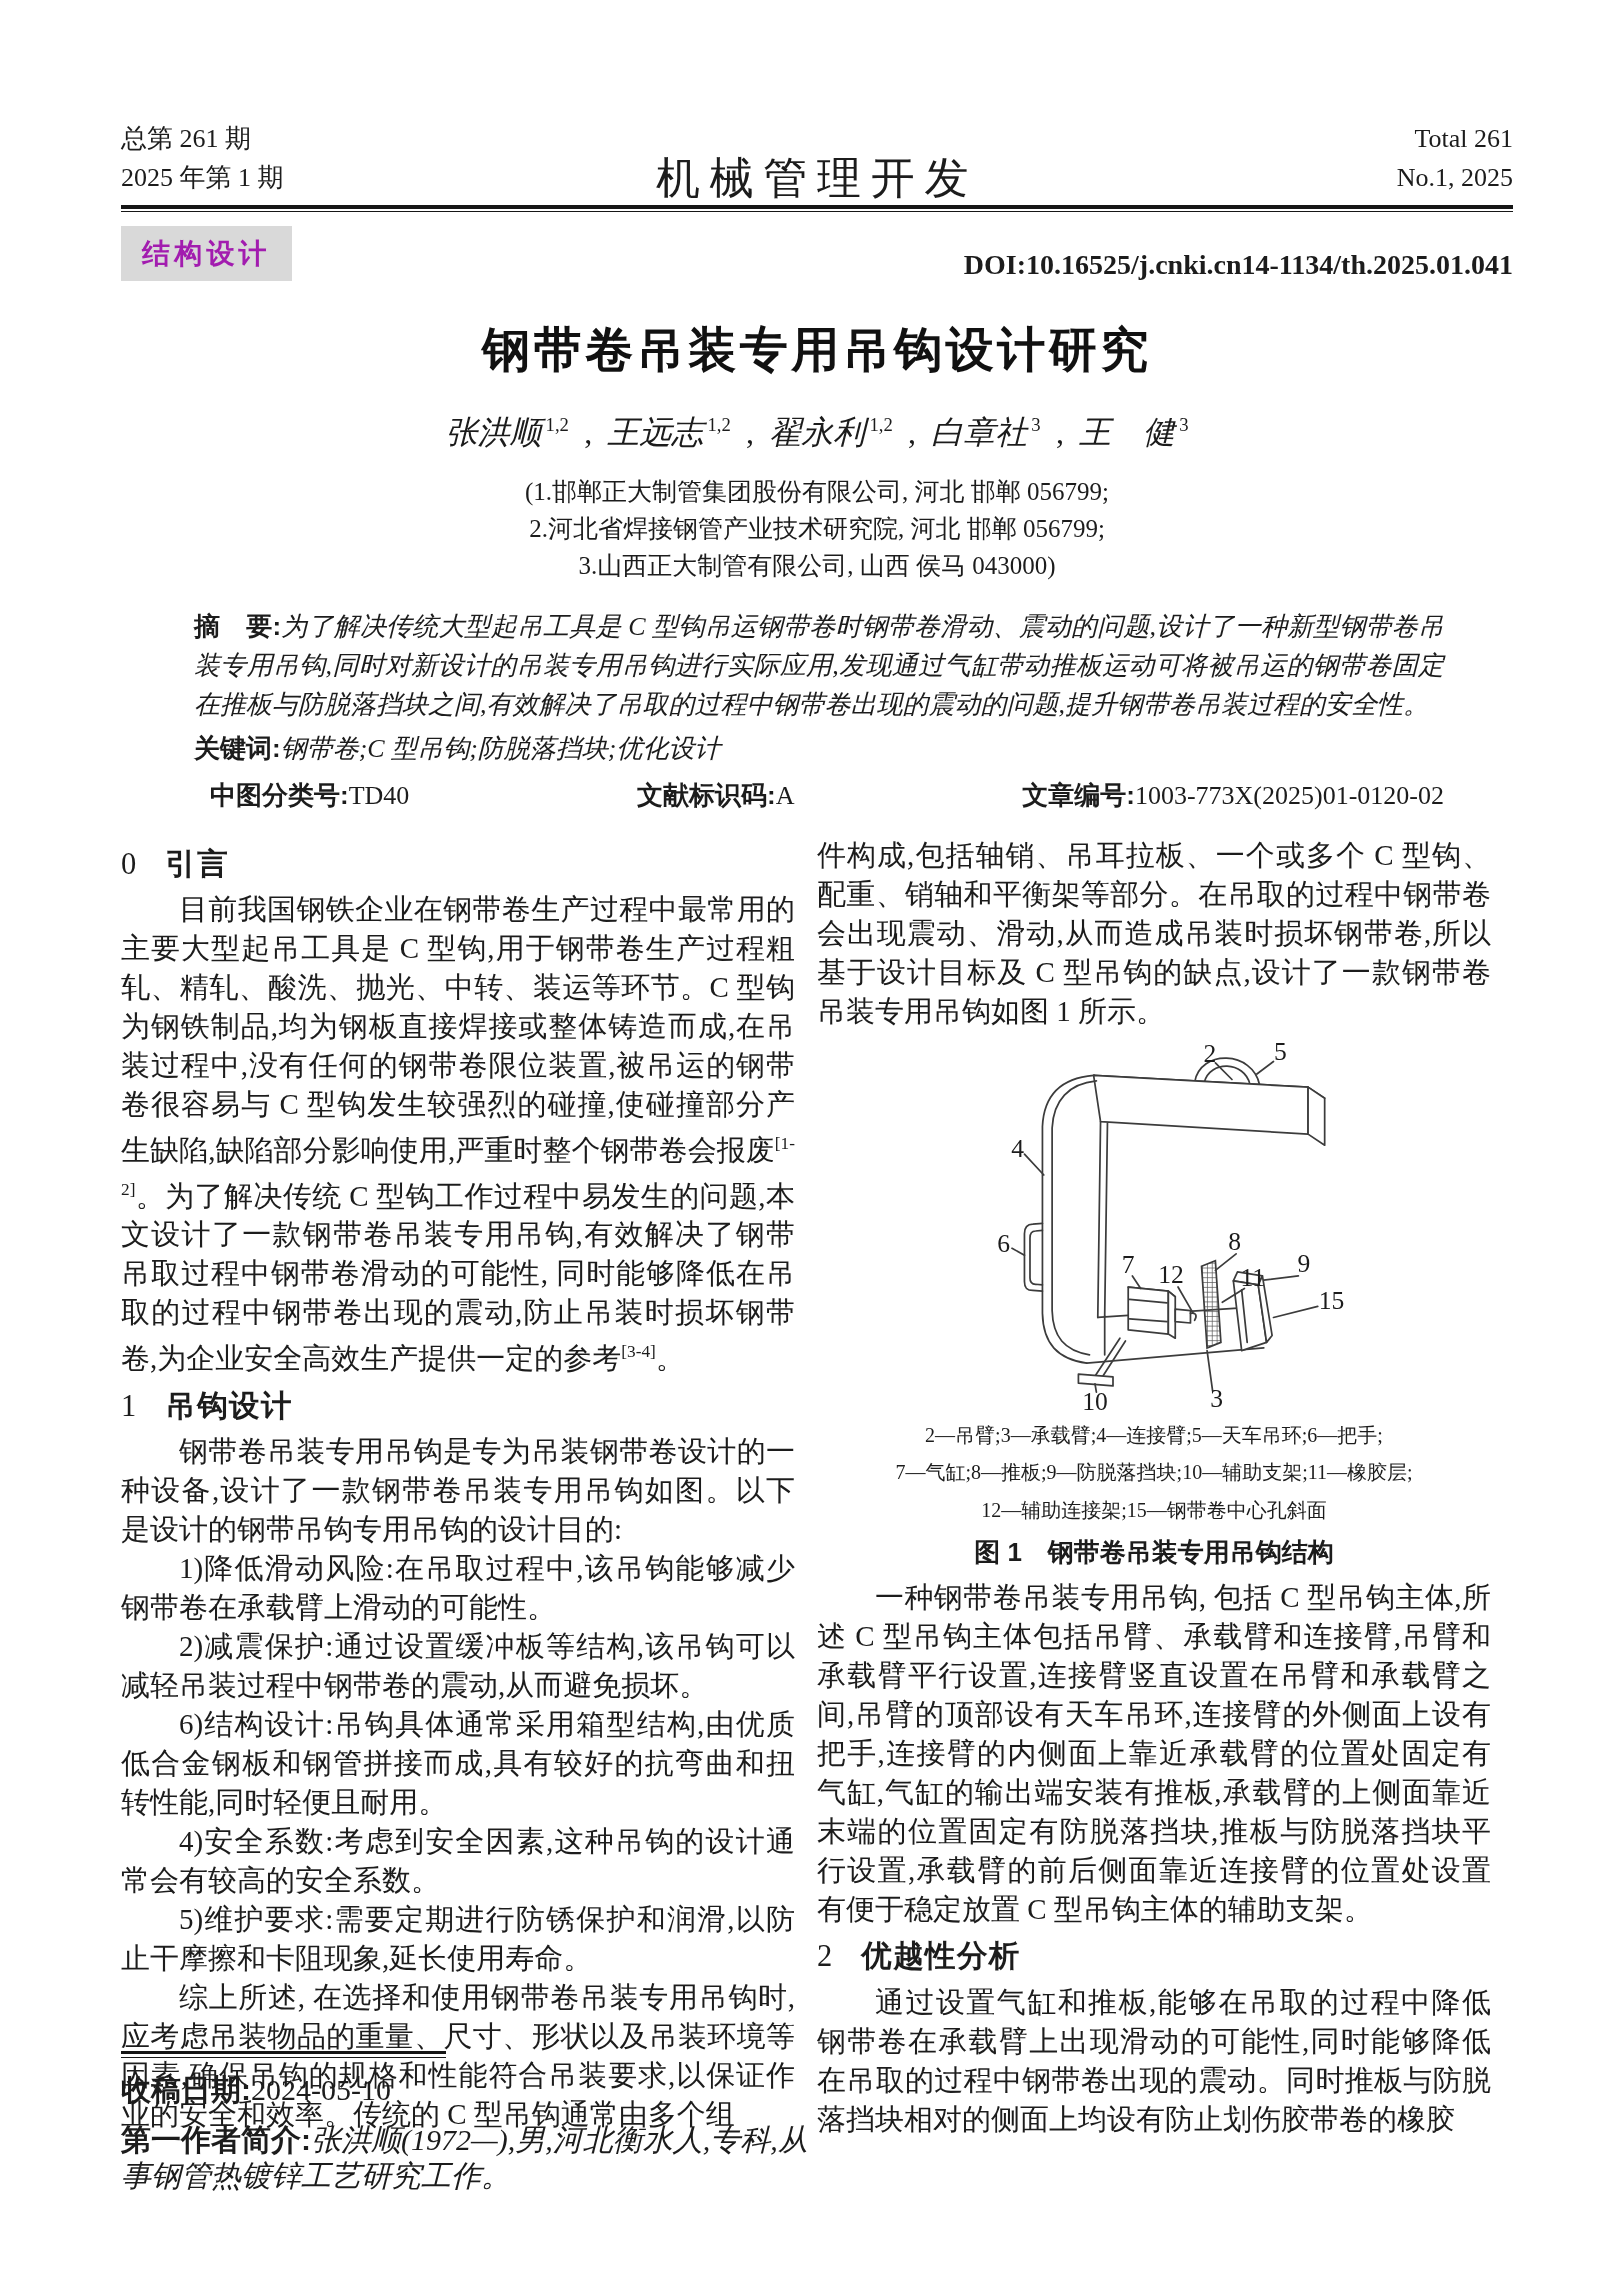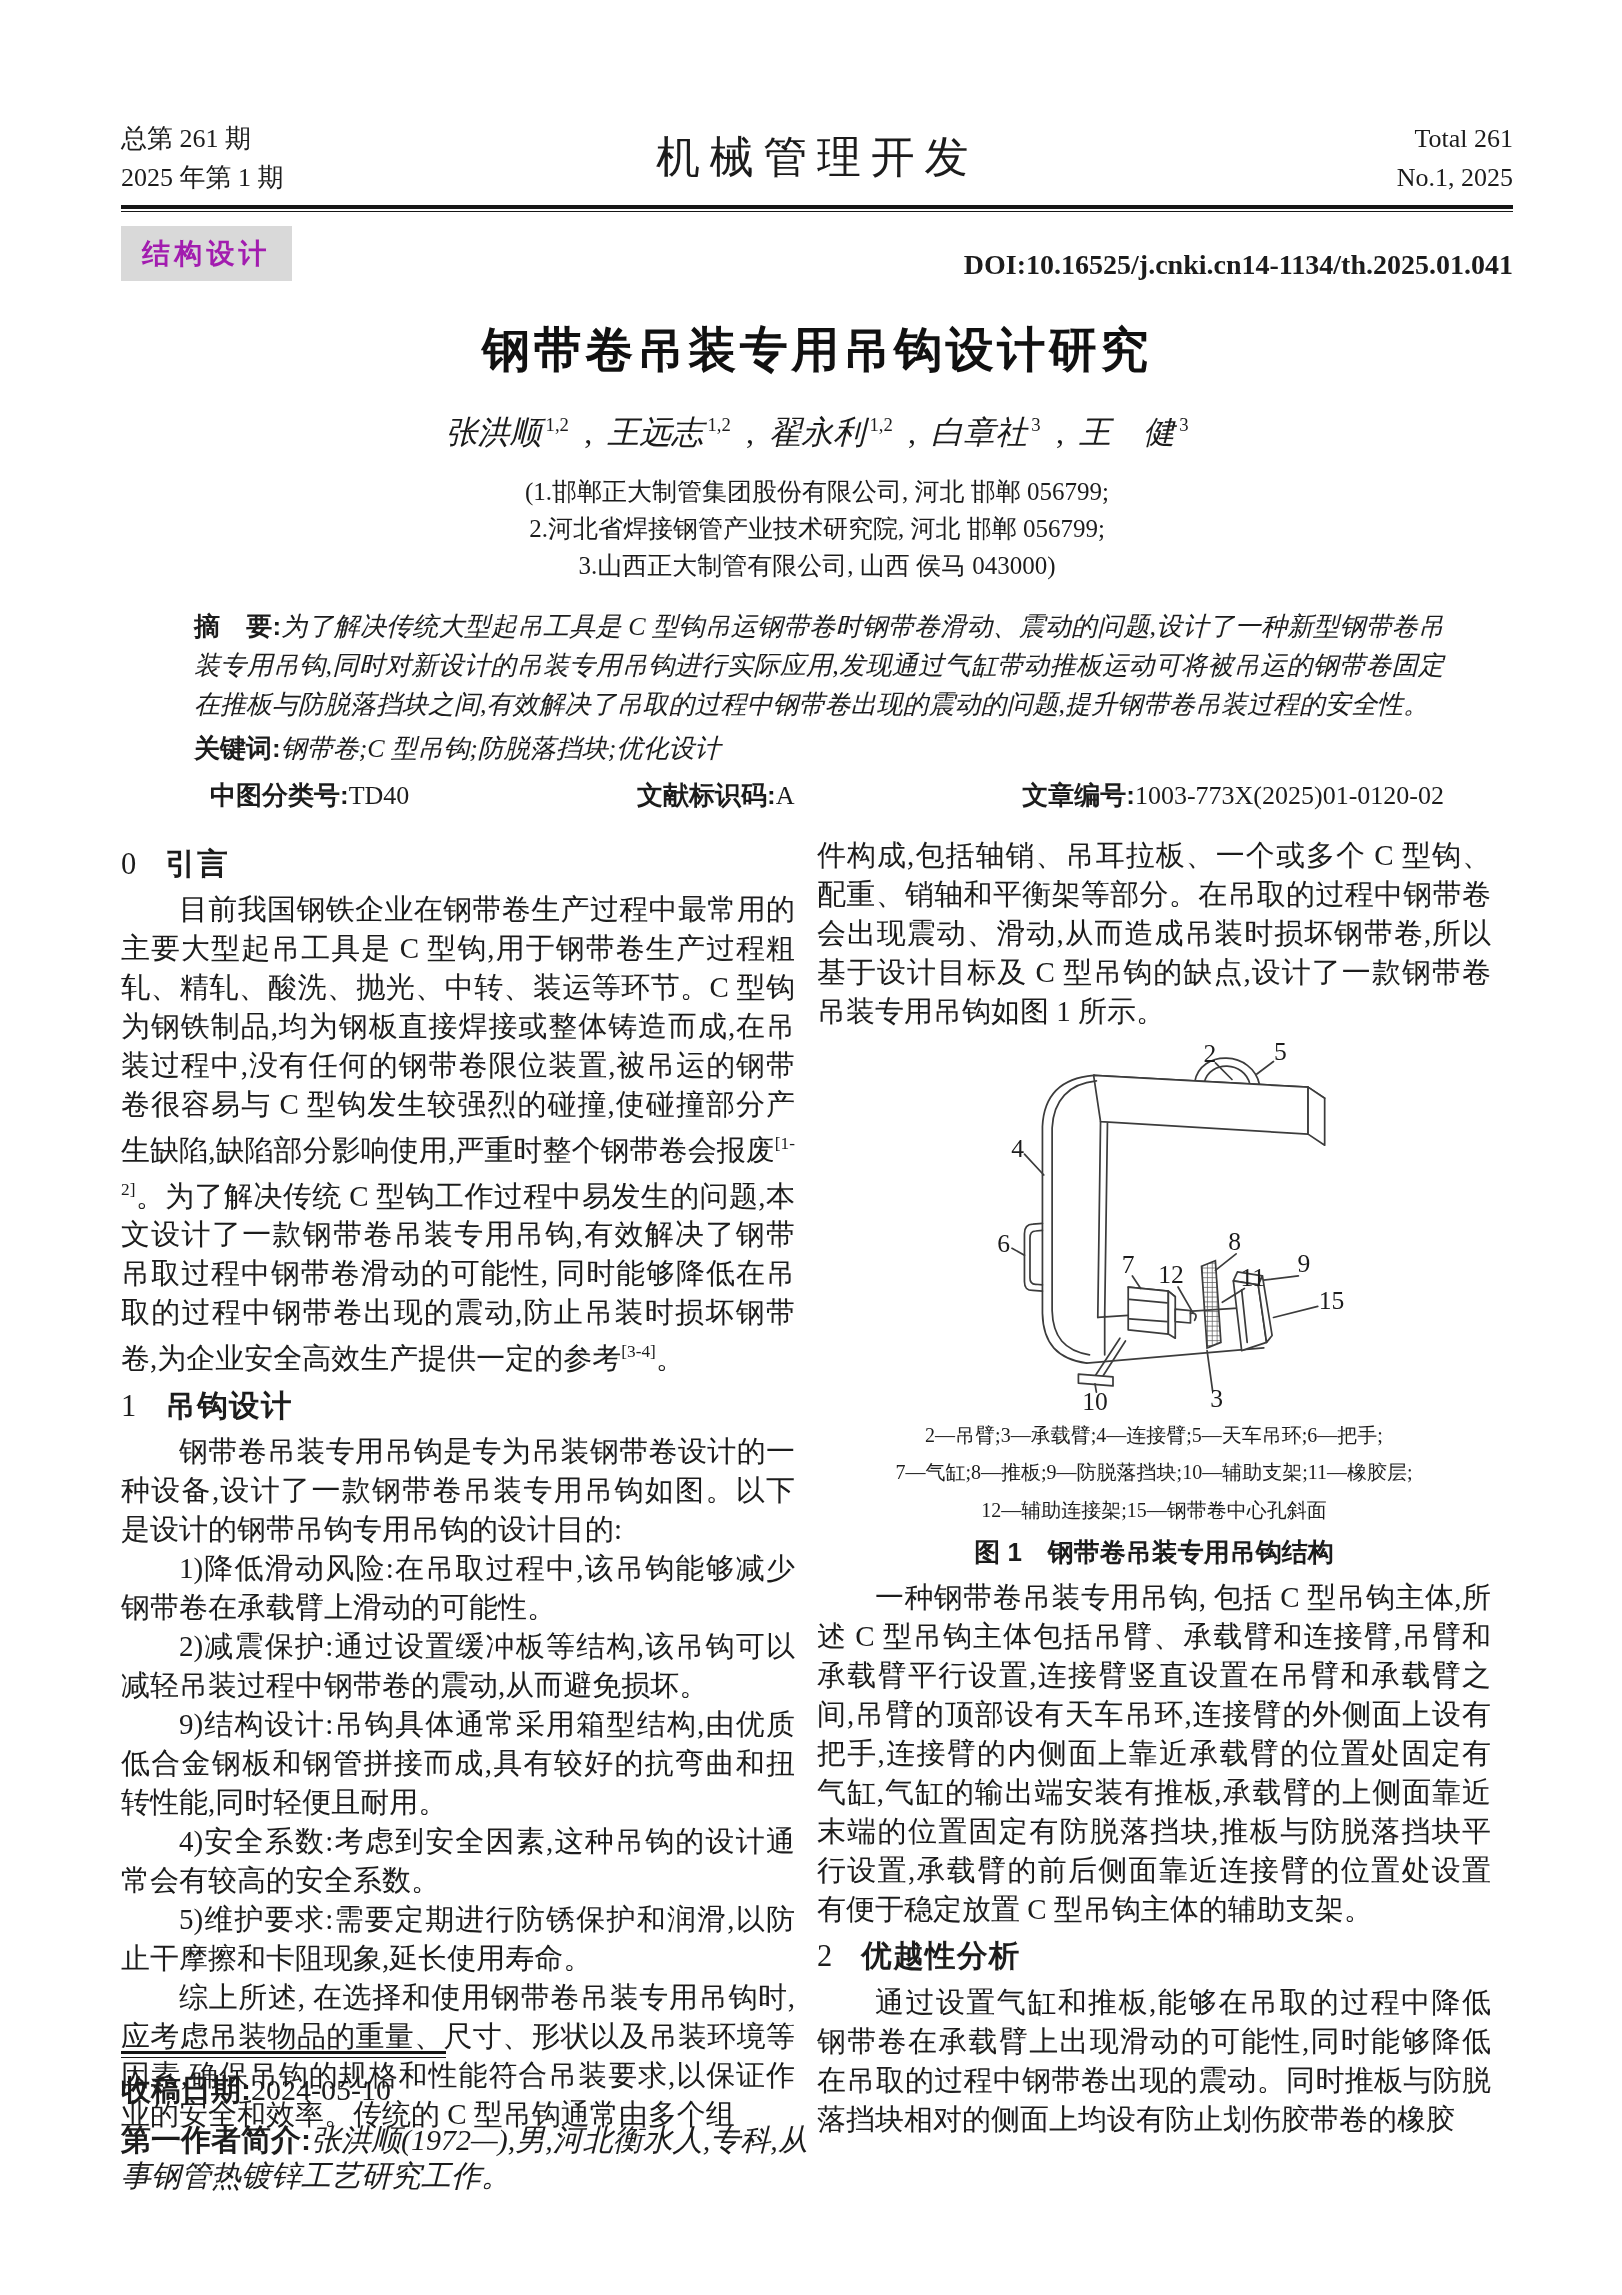--- a/index.html
+++ b/index.html
@@ -12,21 +12,21 @@
     position:relative;
     width:1622px;height:2295px;
     box-sizing:border-box;
     padding:119px 109px 0 121px;
     background:#fff;
     color:var(--ink);
     font-family:var(--serif);
     overflow:hidden;
   }
   
-  .journal-header{display:flex;align-items:center;}
+  .journal-header{display:flex;align-items:flex-end;}
   .jh-left,.jh-right{width:249px;font-size:26px;line-height:39px;}
   .jh-right{text-align:right;}
   .jh-center{flex:1;text-align:center;}
   .jh-cn{font-size:44px;letter-spacing:9.7px;line-height:36px;}
   .jh-en{font-size:24px;line-height:42px;word-spacing:18px;}
   .header-rule{margin-top:8.3px;}
   .header-rule .r1{height:3.5px;background:#161616;}
   .header-rule .r2{height:1.4px;background:#161616;margin-top:2.1px;}
   
   .badge-row{margin-top:14px;display:flex;justify-content:space-between;align-items:flex-end;}
@@ -135,21 +135,21 @@
   </div>
 
   <div class="columns">
     <div class="col" id="col-left">
         <div class="sec-heading"><span class="sec-num">0</span><span class="sec-title">引言</span></div>
         <p class="body-para">目前我国钢铁企业在钢带卷生产过程中最常用的主要大型起吊工具是 C 型钩,用于钢带卷生产过程粗轧、精轧、酸洗、抛光、中转、装运等环节。C 型钩为钢铁制品,均为钢板直接焊接或整体铸造而成,在吊装过程中,没有任何的钢带卷限位装置,被吊运的钢带卷很容易与 C 型钩发生较强烈的碰撞,使碰撞部分产生缺陷,缺陷部分影响使用,严重时整个钢带卷会报废<sup class="ref">[1-2]</sup>。为了解决传统 C 型钩工作过程中易发生的问题,本文设计了一款钢带卷吊装专用吊钩,有效解决了钢带吊取过程中钢带卷滑动的可能性, 同时能够降低在吊取的过程中钢带卷出现的震动,防止吊装时损坏钢带卷,为企业安全高效生产提供一定的参考<sup class="ref">[3-4]</sup>。</p>
         <div class="sec-heading"><span class="sec-num">1</span><span class="sec-title">吊钩设计</span></div>
         <p class="body-para">钢带卷吊装专用吊钩是专为吊装钢带卷设计的一种设备,设计了一款钢带卷吊装专用吊钩如图。以下是设计的钢带吊钩专用吊钩的设计目的:</p>
         <p class="body-para">1)降低滑动风险:在吊取过程中,该吊钩能够减少钢带卷在承载臂上滑动的可能性。</p>
         <p class="body-para">2)减震保护:通过设置缓冲板等结构,该吊钩可以减轻吊装过程中钢带卷的震动,从而避免损坏。</p>
-        <p class="body-para">9)结构设计:吊钩具体通常采用箱型结构,由优质低合金钢板和钢管拼接而成,具有较好的抗弯曲和扭转性能,同时轻便且耐用。</p>
+        <p class="body-para">6)结构设计:吊钩具体通常采用箱型结构,由优质低合金钢板和钢管拼接而成,具有较好的抗弯曲和扭转性能,同时轻便且耐用。</p>
         <p class="body-para">4)安全系数:考虑到安全因素,这种吊钩的设计通常会有较高的安全系数。</p>
         <p class="body-para">5)维护要求:需要定期进行防锈保护和润滑,以防止干摩擦和卡阻现象,延长使用寿命。</p>
         <p class="body-para">综上所述, 在选择和使用钢带卷吊装专用吊钩时,应考虑吊装物品的重量、尺寸、形状以及吊装环境等因素,确保吊钩的规格和性能符合吊装要求,以保证作业的安全和效率。传统的 C 型吊钩通常由多个组</p>
       </div>
     <div class="col" id="col-right">
         <p class="body-para noindent">件构成,包括轴销、吊耳拉板、一个或多个 C 型钩、配重、销轴和平衡架等部分。在吊取的过程中钢带卷会出现震动、滑动,从而造成吊装时损坏钢带卷,所以基于设计目标及 C 型吊钩的缺点,设计了一款钢带卷吊装专用吊钩如图 1 所示。</p>
   <div class="figure-block">
     <svg width="471" height="377" viewBox="0 0 680 545" role="img">
       <defs>
         <pattern id="hatchGrid" width="7" height="7" patternUnits="userSpaceOnUse">

